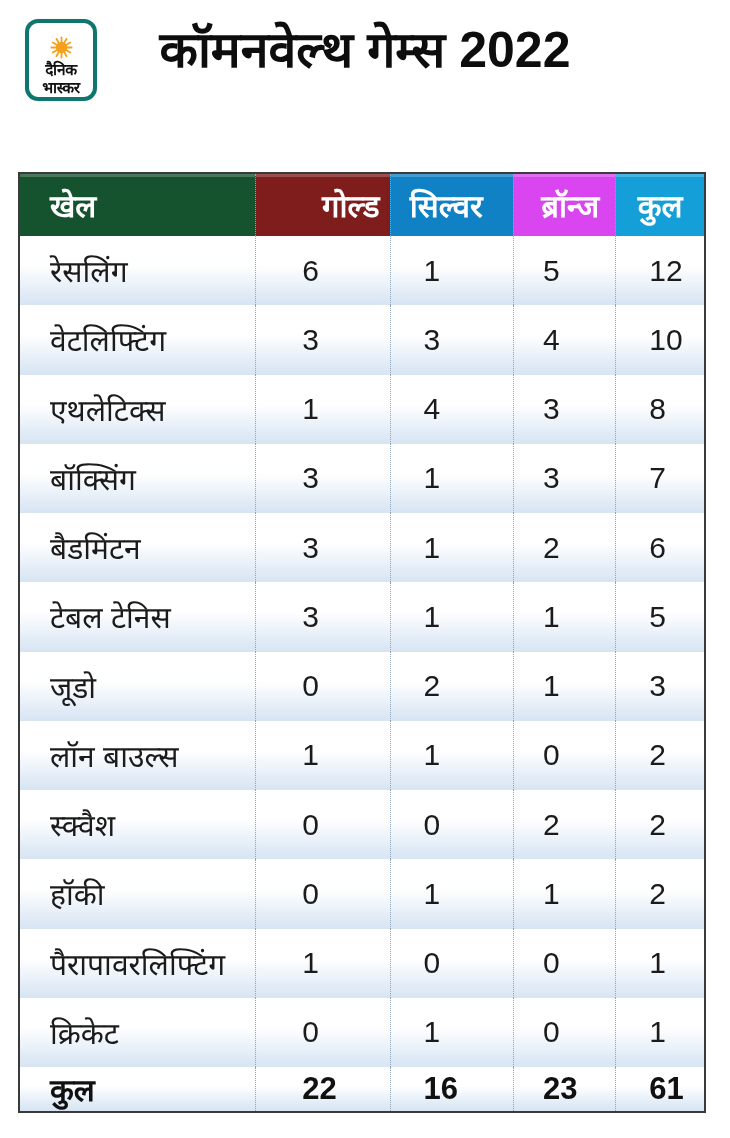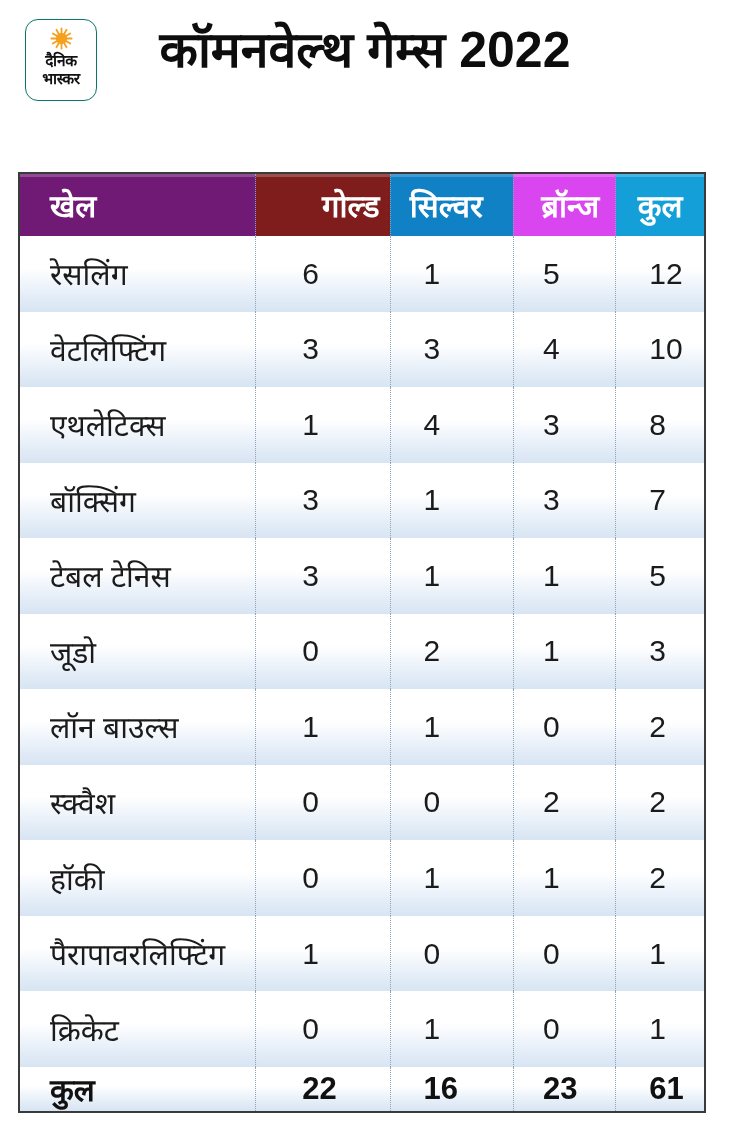--- a/index.html
+++ b/index.html
@@ -4,23 +4,23 @@
 <style>
   html,body{margin:0;padding:0;background:#fff;}
   .page{
     position:relative;width:730px;height:1138px;background:#ffffff;overflow:hidden;
     font-family:"Liberation Sans","DejaVu Sans",sans-serif;
   }
 
   
   .brand{
     position:absolute;left:25px;top:19px;width:72px;height:82px;
-    background:#ffffff;border:1px solid #0f766e;border-radius:13px;
+    background:#ffffff;border:4px solid #0f766e;border-radius:13px;
     box-sizing:border-box;display:flex;flex-direction:column;align-items:center;
-    justify-content:flex-start;padding-top:5px;
+    justify-content:flex-start;padding-top:11px;
     box-shadow:0 0 0 1px rgba(0,0,0,0.02);
   }
   .brand .sun{width:27px;height:27px;display:block;}
   .brand .logo-line{font-weight:bold;font-size:15.5px;line-height:17.5px;color:#121212;letter-spacing:-0.4px;white-space:nowrap;}
 
   
   .title{
     position:absolute;left:0;top:18px;width:730px;text-align:center;
     font-weight:800;font-size:50px;line-height:64px;color:#0d0d0d;
   }
@@ -31,21 +31,21 @@
     border-collapse:collapse;table-layout:fixed;
     border:2px solid #3a3a3a;
   }
   .medals th{
     color:#ffffff;font-weight:bold;font-size:31px;height:60px;vertical-align:middle;
     box-shadow:inset 0 3px 0 rgba(255,255,255,0.22);
   }
   .medals th:not(:first-child),
   .medals td:not(:first-child){border-left:1px dotted #8fa3b6;}
 
-  .h-sport {background:#701a75;text-align:left;padding-left:30px;}
+  .h-sport {background:#14532d;text-align:left;padding-left:30px;}
   .h-gold  {background:#7f1d1d;text-align:right;padding-right:10px;}
   .h-silver{background:#0f81c4;text-align:center;padding-right:12px;}
   .h-bronze{background:#d946ef;text-align:right;padding-right:16px;}
   .h-total {background:#149fd9;text-align:center;}
 
   .medals tbody td, .medals tfoot td{
     background:linear-gradient(180deg,#ffffff 0%,#ffffff 42%,#e2ecf7 82%,#d7e4f2 100%);
     font-size:30px;color:#1b1b1b;vertical-align:middle;
   }
   .medals td.c-sport{text-align:left;padding-left:30px;}
@@ -126,20 +126,27 @@
           <td>8</td>
         </tr>
         <tr>
           <td class="c-sport">बॉक्सिंग</td>
           <td>3</td>
           <td>1</td>
           <td>3</td>
           <td>7</td>
         </tr>
         <tr>
+          <td class="c-sport">बैडमिंटन</td>
+          <td>3</td>
+          <td>1</td>
+          <td>2</td>
+          <td>6</td>
+        </tr>
+        <tr>
           <td class="c-sport">टेबल टेनिस</td>
           <td>3</td>
           <td>1</td>
           <td>1</td>
           <td>5</td>
         </tr>
         <tr>
           <td class="c-sport">जूडो</td>
           <td>0</td>
           <td>2</td>

